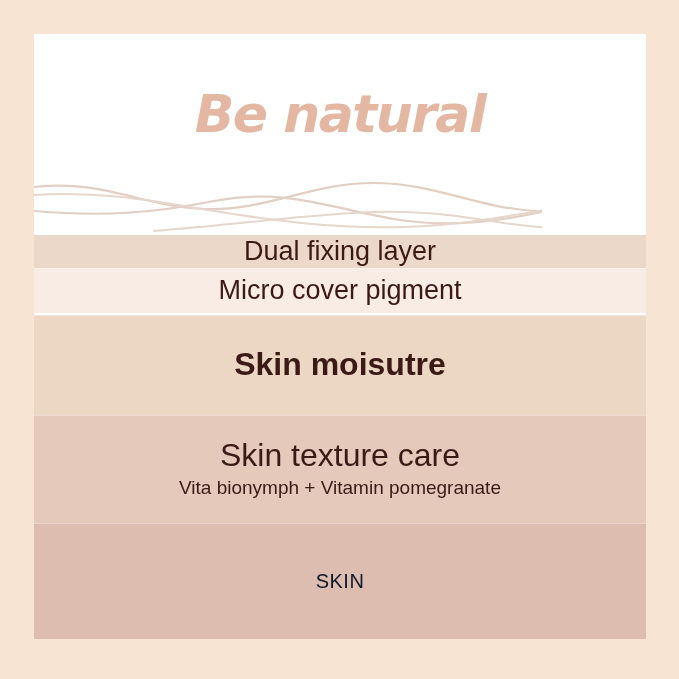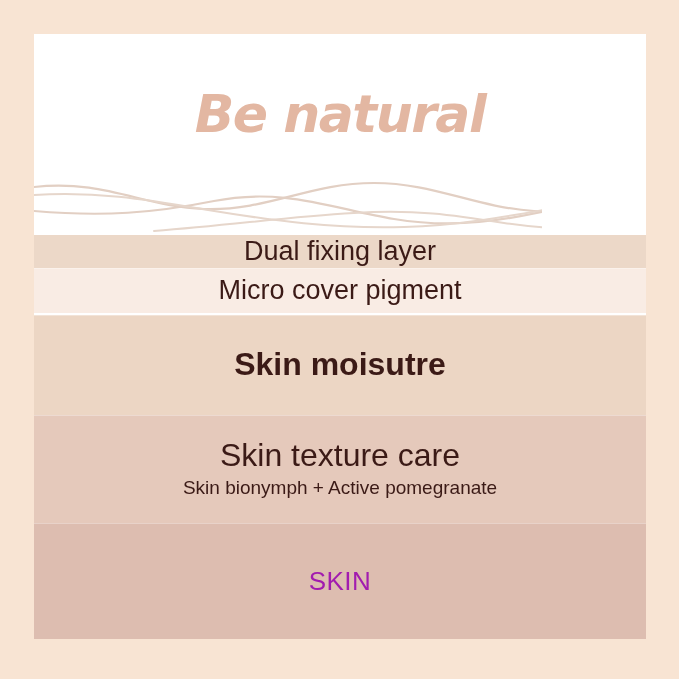--- a/index.html
+++ b/index.html
@@ -99,21 +99,21 @@
   #band-1 { top: 201px;  height: 33px;  background: #ecd8c8; }
   #band-2 { top: 234px;  height: 45px;  background: #f9ece4; }
   #band-3 { top: 281px;  height: 100px; background: #ecd6c4; }
   #band-4 { top: 381px;  height: 108px; background: #e5c9bb; }
   #band-5 { top: 489px;  height: 116px; background: #ddbdb0; }
 
   #band-1 .band-title { font-size: 27px; }
   #band-2 .band-title { font-size: 27px; }
   #band-3 .band-title { font-size: 32px; font-weight: 700; }
   #band-4 .band-title { font-size: 32px; font-weight: 400; }
-  #band-5 .band-title { font-size: 26px; color: #a21caf; letter-spacing: 0.5px; }
+  #band-5 .band-title { font-size: 20px; color: #0f172a; letter-spacing: 0.5px; }
 
   
   .band::before {
     content: "";
     position: absolute;
     left: 0;
     top: 0;
     width: 100%;
     height: 1px;
     background: rgba(255,255,255,0.32);
@@ -147,21 +147,21 @@
     <div class="band" id="band-2">
       <div class="band-title">Micro cover pigment</div>
     </div>
 
     <div class="band" id="band-3">
       <div class="band-title">Skin moisutre</div>
     </div>
 
     <div class="band" id="band-4">
       <div class="band-title">Skin texture care</div>
-      <div class="band-sub">Skin bionymph + Active pomegranate</div>
+      <div class="band-sub">Vita bionymph + Vitamin pomegranate</div>
     </div>
 
     <div class="band" id="band-5">
       <div class="band-title">SKIN</div>
     </div>
 
   </div>
 </div>
 
 </body></html>

